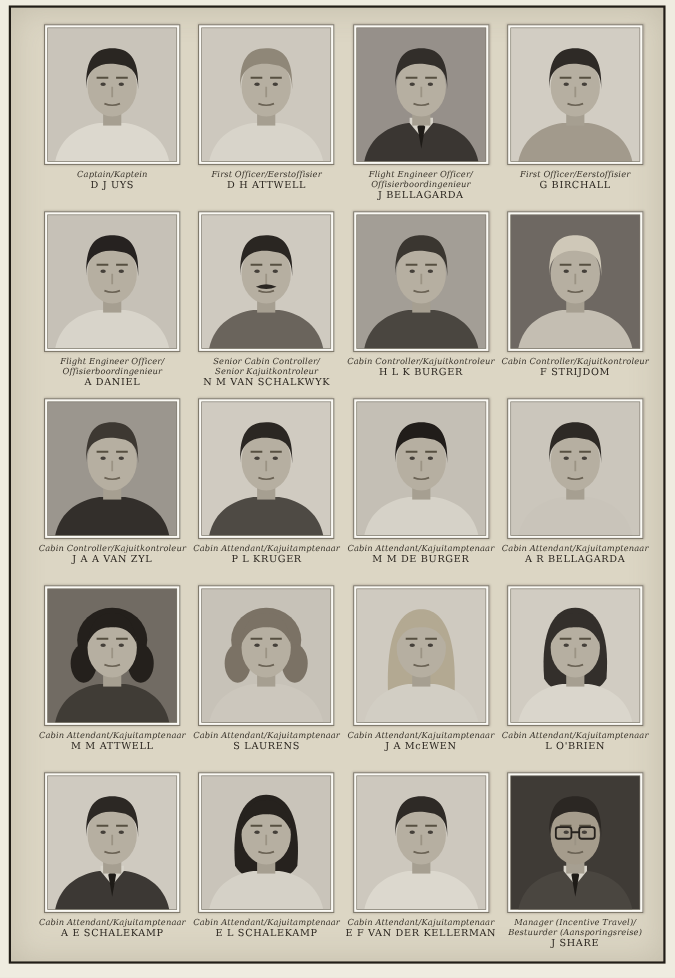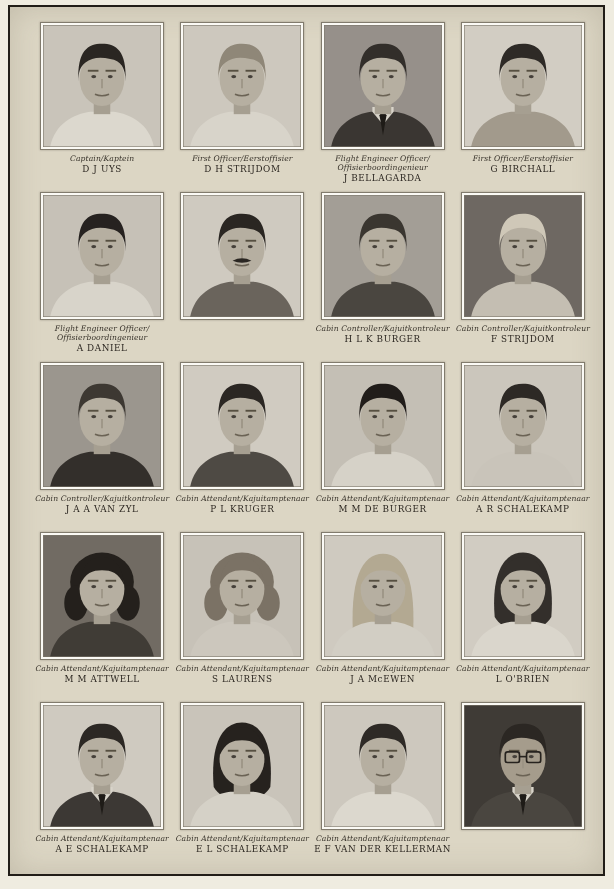--- a/index.html
+++ b/index.html
@@ -94,21 +94,21 @@
             <path d="M53 39 L62 39" stroke="#564f41" stroke-width="1.6" fill="none"></path>
             <ellipse cx="43" cy="44" rx="2.1" ry="1.3" fill="#45403a"></ellipse>
             <ellipse cx="57" cy="44" rx="2.1" ry="1.3" fill="#45403a"></ellipse>
             <path d="M50 46 L50 54" stroke="#9b9384" stroke-width="1.4" fill="none"></path>
             <path d="M44 59 Q50 61.5 56 59" stroke="#6b6355" stroke-width="1.3" fill="none"></path>
             <rect width="100" height="104" fill="none" stroke="#7d786c" stroke-width="1"></rect>
           </svg>
         </div>
         <figcaption>
           <div class="role">First Officer/Eerstoffisier</div>
-          <div class="name">D H STRIJDOM</div>
+          <div class="name">D H ATTWELL</div>
         </figcaption>
       </figure>
       <figure class="cell">
         <div class="photo">
           <svg viewBox="0 0 100 104" preserveAspectRatio="none" xmlns="http://www.w3.org/2000/svg">
             <rect width="100" height="104" fill="#96908a"></rect>
             <path d="M6 104 C10 84 26 76 40 74 L60 74 C74 76 90 84 94 104 Z" fill="#3a3632"></path>
             <path d="M41 74 L50 85 L59 74 L59 70 L41 70 Z" fill="#d8d4ca"></path>
             <path d="M47 77 L50 94 L53 77 L50 73 Z" fill="#1e1b17"></path>
             <rect x="43" y="58" width="14" height="18" fill="#a69f91"></rect>
@@ -185,20 +185,25 @@
             <path d="M38 39 L47 39" stroke="#564f41" stroke-width="1.6" fill="none"></path>
             <path d="M53 39 L62 39" stroke="#564f41" stroke-width="1.6" fill="none"></path>
             <ellipse cx="43" cy="44" rx="2.1" ry="1.3" fill="#45403a"></ellipse>
             <ellipse cx="57" cy="44" rx="2.1" ry="1.3" fill="#45403a"></ellipse>
             <path d="M50 46 L50 54" stroke="#9b9384" stroke-width="1.4" fill="none"></path>
             <path d="M44 59 Q50 61.5 56 59" stroke="#6b6355" stroke-width="1.3" fill="none"></path>
             <path d="M42 56 Q50 52 58 56 Q50 59.5 42 56 Z" fill="#2a2622"></path>
             <rect width="100" height="104" fill="none" stroke="#7d786c" stroke-width="1"></rect>
           </svg>
         </div>
+        <figcaption>
+          <div class="role">Senior Cabin Controller/</div>
+          <div class="role">Senior Kajuitkontroleur</div>
+          <div class="name">N M VAN SCHALKWYK</div>
+        </figcaption>
       </figure>
       <figure class="cell">
         <div class="photo">
           <svg viewBox="0 0 100 104" preserveAspectRatio="none" xmlns="http://www.w3.org/2000/svg">
             <rect width="100" height="104" fill="#a39e96"></rect>
             <path d="M6 104 C10 84 26 76 40 74 L60 74 C74 76 90 84 94 104 Z" fill="#4a4640"></path>
             <rect x="43" y="58" width="14" height="18" fill="#a69f91"></rect>
             <ellipse cx="50" cy="46" rx="19" ry="23" fill="#b6afa1"></ellipse>
             <path d="M30 48 C29 22 38 16 50 16 C62 16 71 22 70 48 C70 37 66 30 57 29 C48 27 41 28 36 32 C31 36 30 41 30 48 Z" fill="#3a3630"></path>
             <path d="M38 39 L47 39" stroke="#564f41" stroke-width="1.6" fill="none"></path>
@@ -315,21 +320,21 @@
             <path d="M53 39 L62 39" stroke="#564f41" stroke-width="1.6" fill="none"></path>
             <ellipse cx="43" cy="44" rx="2.1" ry="1.3" fill="#45403a"></ellipse>
             <ellipse cx="57" cy="44" rx="2.1" ry="1.3" fill="#45403a"></ellipse>
             <path d="M50 46 L50 54" stroke="#9b9384" stroke-width="1.4" fill="none"></path>
             <path d="M44 59 Q50 61.5 56 59" stroke="#6b6355" stroke-width="1.3" fill="none"></path>
             <rect width="100" height="104" fill="none" stroke="#7d786c" stroke-width="1"></rect>
           </svg>
         </div>
         <figcaption>
           <div class="role">Cabin Attendant/Kajuitamptenaar</div>
-          <div class="name">A R SCHALEKAMP</div>
+          <div class="name">A R BELLAGARDA</div>
         </figcaption>
       </figure>
       <figure class="cell">
         <div class="photo">
           <svg viewBox="0 0 100 104" preserveAspectRatio="none" xmlns="http://www.w3.org/2000/svg">
             <rect width="100" height="104" fill="#716b63"></rect>
             <ellipse cx="50" cy="40" rx="27" ry="25" fill="#24201c"></ellipse>
             <ellipse cx="28" cy="58" rx="10" ry="15" fill="#24201c"></ellipse>
             <ellipse cx="72" cy="58" rx="10" ry="15" fill="#24201c"></ellipse>
             <path d="M6 104 C10 84 26 76 40 74 L60 74 C74 76 90 84 94 104 Z" fill="#403c36"></path>
@@ -507,15 +512,20 @@
             <path d="M50 46 L50 54" stroke="#9b9384" stroke-width="1.4" fill="none"></path>
             <path d="M44 59 Q50 61.5 56 59" stroke="#6b6355" stroke-width="1.3" fill="none"></path>
             <g stroke="#26221e" fill="none" stroke-width="1.4">
               <rect x="35" y="40" width="12" height="9" rx="2"></rect>
               <rect x="53" y="40" width="12" height="9" rx="2"></rect>
               <path d="M47 44 L53 44"></path>
             </g>
             <rect width="100" height="104" fill="none" stroke="#7d786c" stroke-width="1"></rect>
           </svg>
         </div>
+        <figcaption>
+          <div class="role">Manager (Incentive Travel)/</div>
+          <div class="role">Bestuurder (Aansporingsreise)</div>
+          <div class="name">J SHARE</div>
+        </figcaption>
       </figure>
     </div>
 </div>
 
 </body></html>

